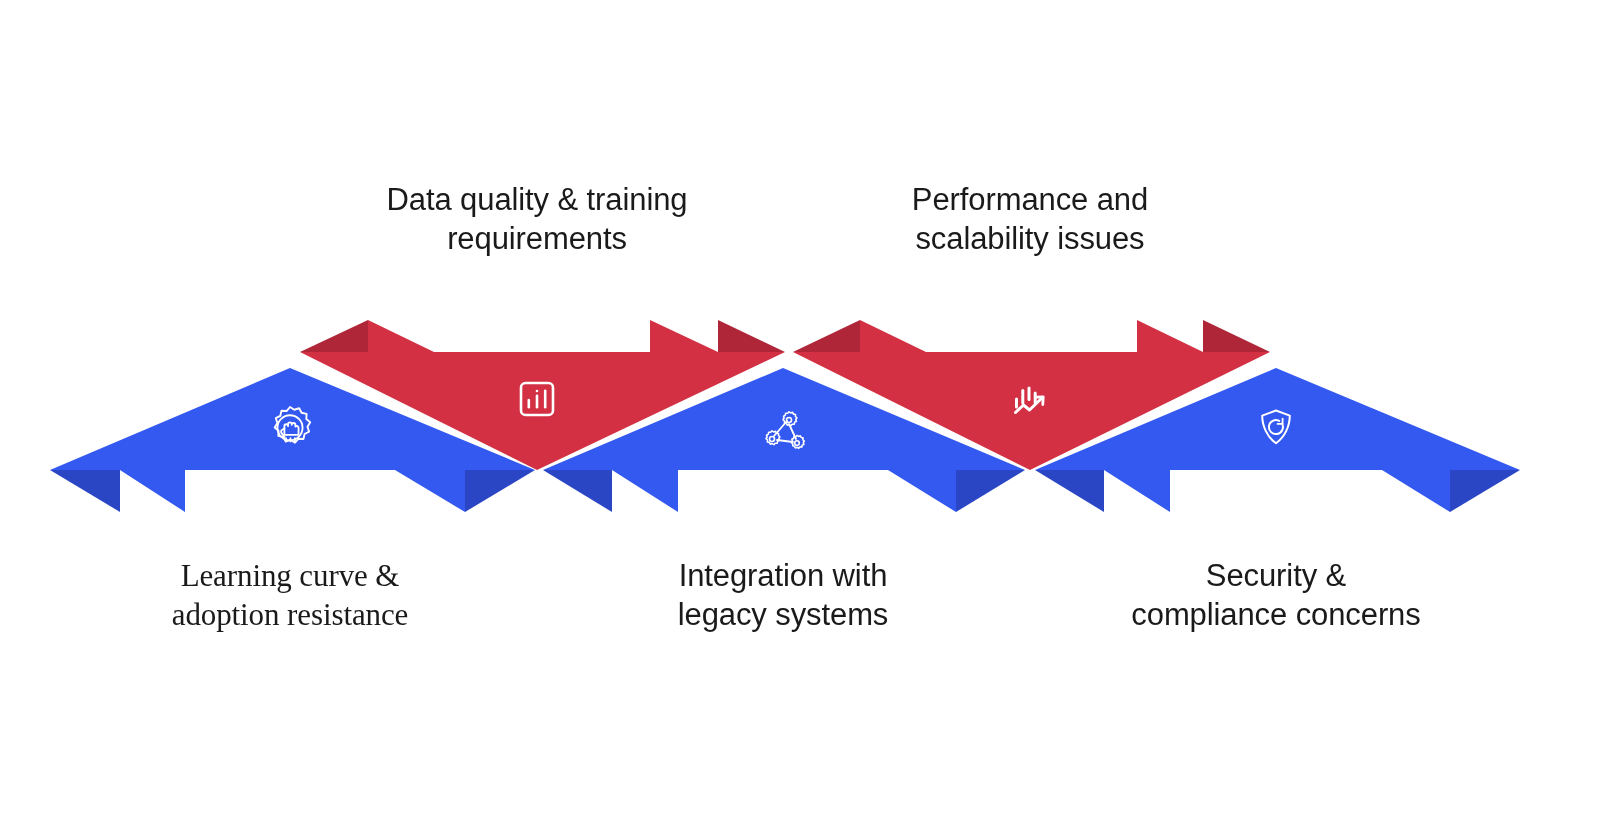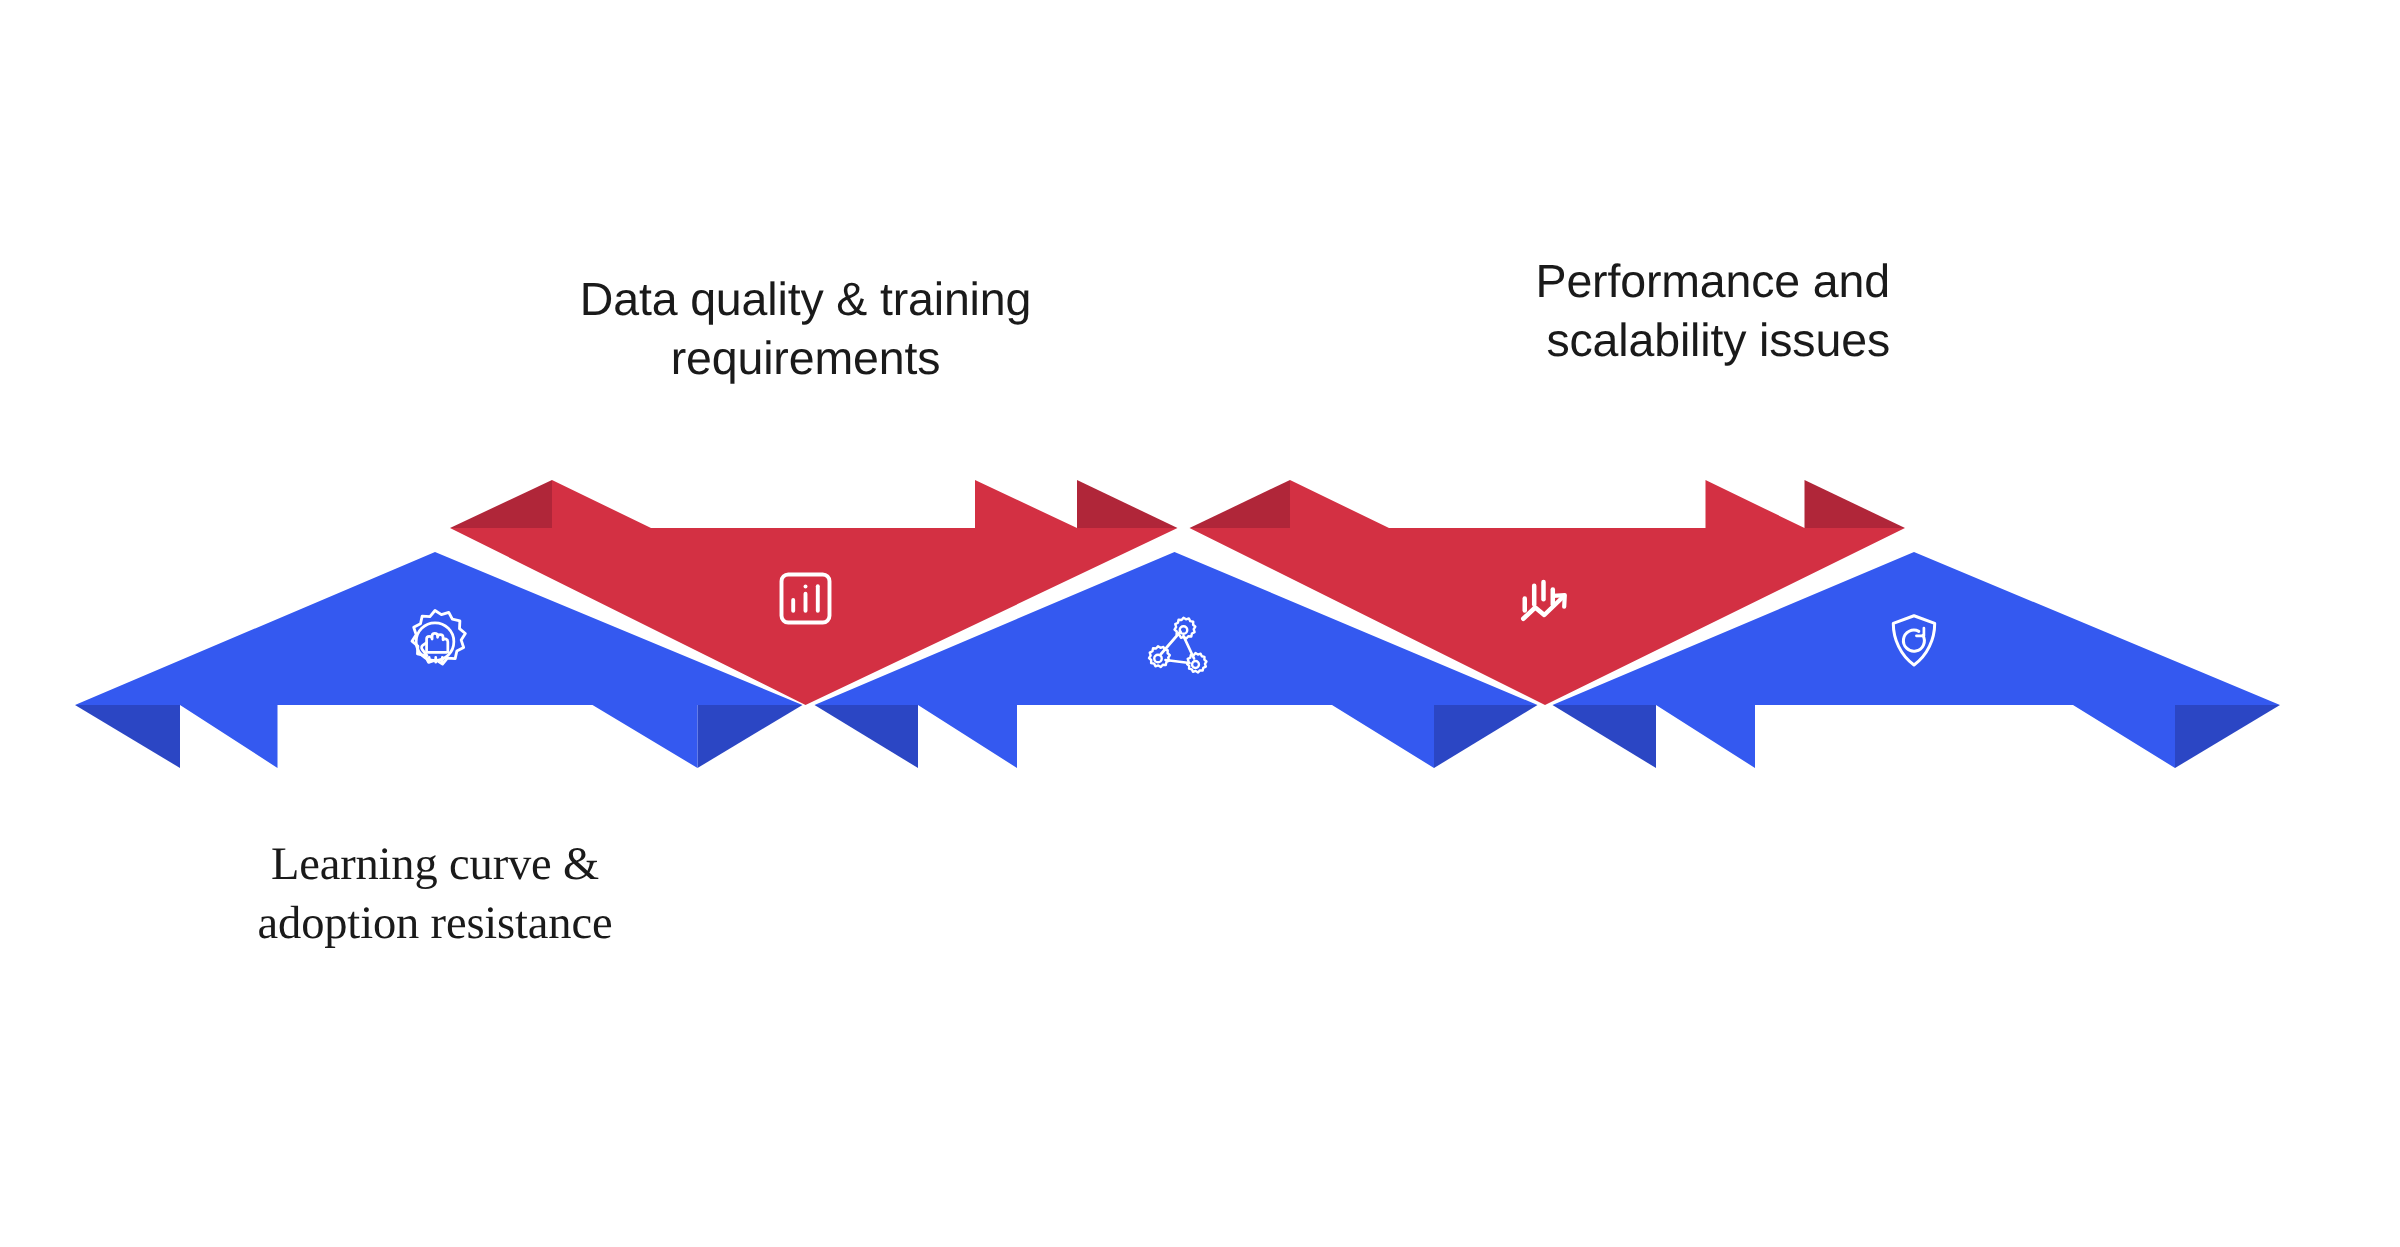--- a/index.html
+++ b/index.html
@@ -145,21 +145,25 @@
       <path d="M0,-16.5 L13.8,-11.4 C13.8,-1.0 9.0,9.8 0,16.3 C-9.0,9.8 -13.8,-1.0 -13.8,-11.4 Z"></path>
       <path d="M6.0,-3.4 A7.0,7.0 0 1 1 3.2,-6.1" stroke-width="2.0"></path>
       <polyline points="6.6,-8.3 6.6,-3.1 1.6,-3.1" stroke-width="1.8"></polyline>
     </g>
 
   </svg>
 
   <div class="label label-top" style="left:287px; top:180px; width:500px;">Data quality &amp; training
 requirements</div>
 
-  <div class="label label-top" style="left:800px; top:168px; width:460px;text-align:right;">Performance and
+  <div class="label label-top" style="left:800px; top:180px; width:460px;">Performance and
 scalability issues</div>
 
   <div class="label label-bottom" style="left:60px; top:556px; width:460px;font-family:Liberation Serif, serif;">Learning curve &amp;
 adoption resistance</div>
 
+  <div class="label label-bottom" style="left:563px; top:556px; width:440px;">Integration with
+legacy systems</div>
 
+  <div class="label label-bottom" style="left:1041px; top:556px; width:470px;">Security &amp;
+compliance concerns</div>
 
 </div>
 
 </body></html>

